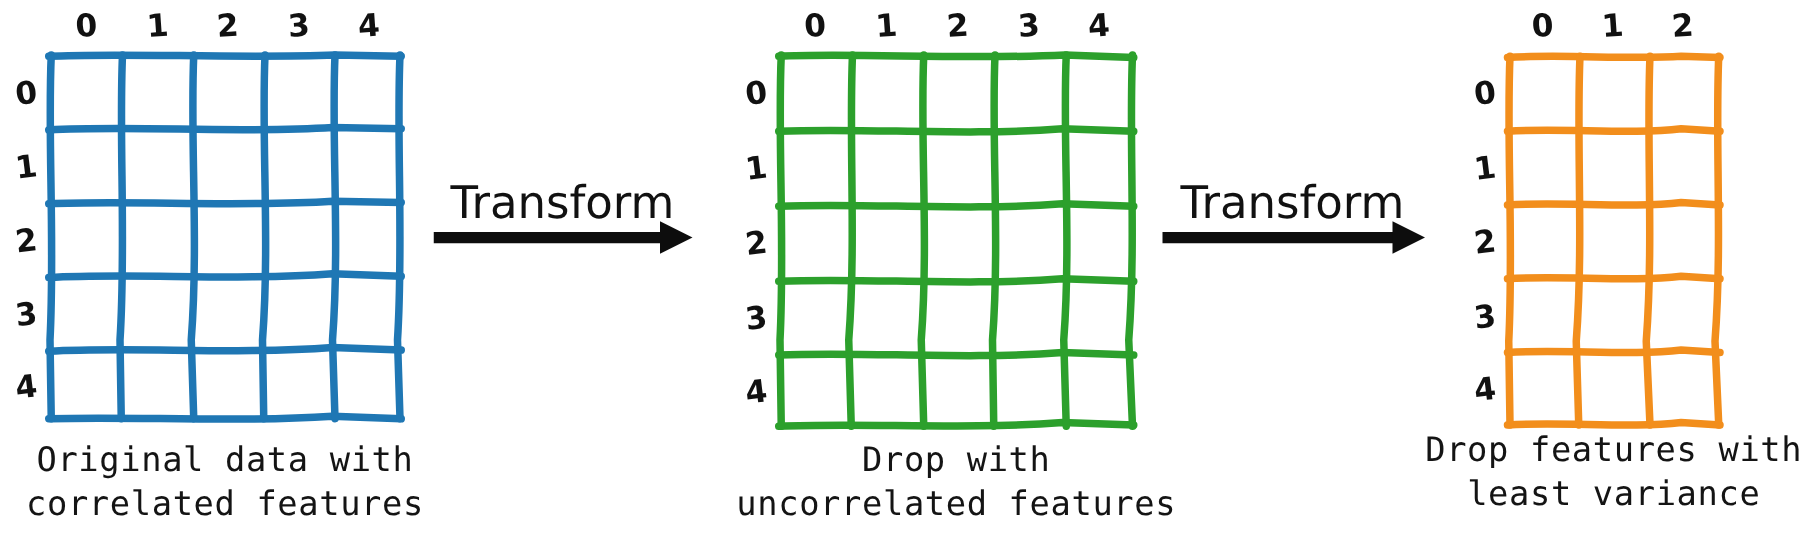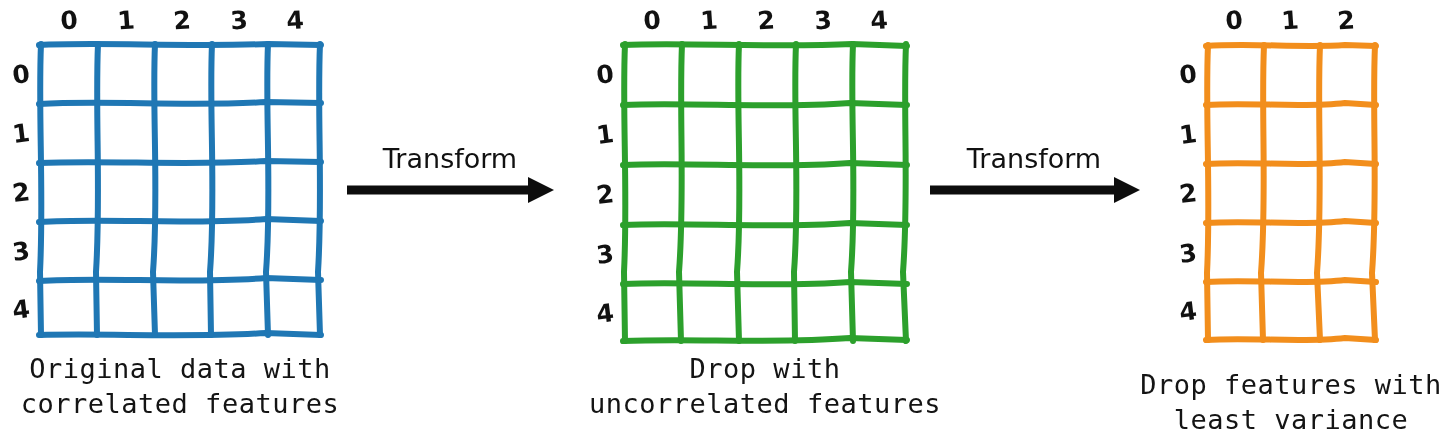--- a/index.html
+++ b/index.html
@@ -40,21 +40,21 @@
     text-align:center;
     white-space:pre-line;
     letter-spacing:0.5px;
   }
 
   
   .arrow-group{position:absolute;}
   .arrow-label{
     position:absolute;
     font-family:"DejaVu Sans", sans-serif;
-    font-size:27px;
+    font-size:36px;
     color:#111111;
     white-space:nowrap;
     text-align:center;
     line-height:1;
   }
   .arrow-svg{position:absolute;left:0;}
 </style>
 </head>
 <body>
 
@@ -174,17 +174,17 @@
           <path d="M1,239 C45,236 100,242 140,237 L171,239"></path>
           <path d="M1,297 C45,294 100,300 140,295 L171,297"></path>
           <path d="M3,2 C0,70 6,150 2,230 L3,297"></path>
           <path d="M59,2 C56,70 62,150 56,230 L58,297"></path>
           <path d="M115,2 C112,70 118,150 112,230 L115,297"></path>
           <path d="M170,2 C167,70 173,150 167,230 L170,297"></path>
         </g>
       </svg>
     </div>
 
-    <div class="caption" style="left:1126px;top:368px;width:330px;">Drop features with
+    <div class="caption" style="left:1126px;top:344px;width:330px;">Drop features with
 least variance</div>
   </div>
 
 </div>
 
 </body></html>

